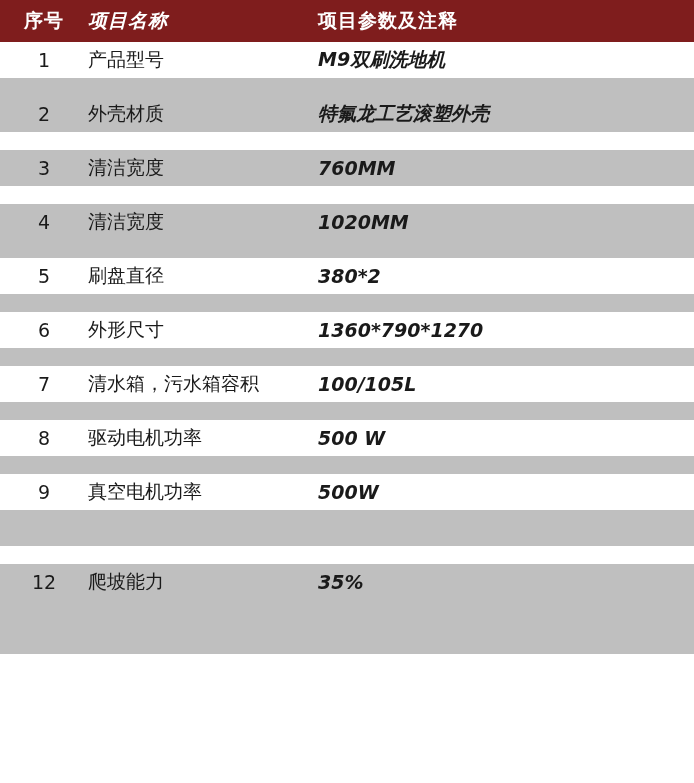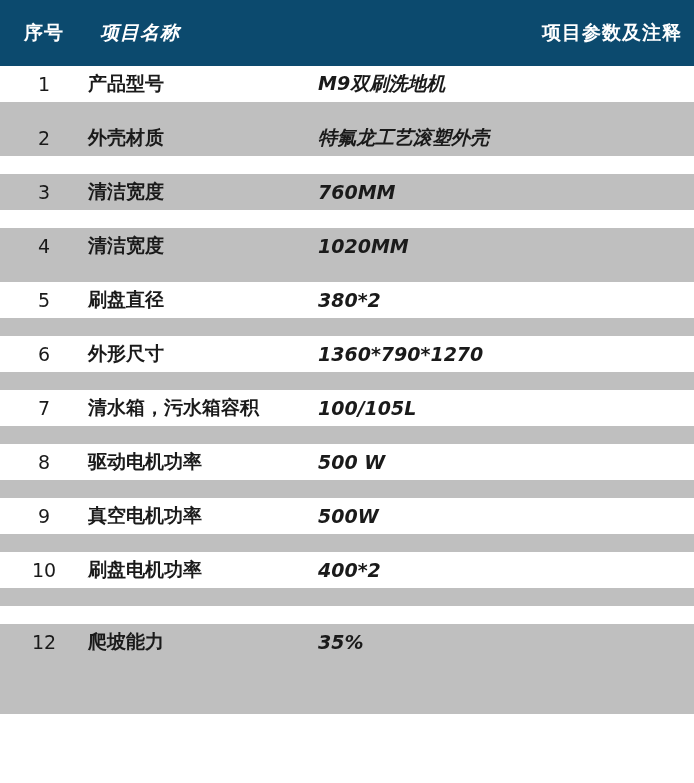--- a/index.html
+++ b/index.html
@@ -16,32 +16,32 @@
   .spec-table {
     width: 694px;
     border-collapse: collapse;
     table-layout: fixed;
   }
   .spec-table col.c-index { width: 88px; }
   .spec-table col.c-name  { width: 230px; }
   .spec-table col.c-value { width: 376px; }
 
   .spec-table thead th {
-    background: #0c4a6e;
+    background: #7f1d1d;
     color: #ffffff;
     font-size: 19px;
     font-weight: bold;
     height: 42px;
-    padding: 12px;
+    padding: 0;
     text-align: center;
     letter-spacing: 1px;
   }
   .spec-table thead th.th-index { text-align: center; }
   .spec-table thead th.th-name  { text-align: left; font-style: italic; }
-  .spec-table thead th.th-value { text-align: right; }
+  .spec-table thead th.th-value { text-align: left; }
 
   .spec-table tbody tr.row-data td {
     height: 36px;
     padding: 0;
     font-size: 19px;
     color: #1a1a1a;
     vertical-align: middle;
   }
   .spec-table tbody tr.row-data.alt td {
     background: #bfbfbf;
@@ -57,21 +57,21 @@
   .spec-table tbody tr.row-spacer.plain td {
     background: #ffffff;
   }
 
   td.cell-index {
     text-align: center;
     font-size: 19px;
   }
   td.cell-name {
     padding-left: 12px;
-    font-weight: bold;
+    font-weight: normal;
     font-size: 20px;
   }
   td.cell-value {
     padding-left: 4px;
     font-weight: bold;
     font-size: 19px;
     font-style: italic;
   }
   .sup {
     font-size: 12px;
@@ -170,25 +170,20 @@
 
     <tr class="row-data plain">
       <td class="cell-index">9</td>
       <td class="cell-name">真空电机功率</td>
       <td class="cell-value">500W</td>
     </tr>
     <tr class="row-spacer">
         <td colspan="3"></td>
       </tr>
 
-    <tr class="row-data plain">
-      <td class="cell-index">10</td>
-      <td class="cell-name">刷盘电机功率</td>
-      <td class="cell-value">400*2</td>
-    </tr>
     <tr class="row-spacer">
         <td colspan="3"></td>
       </tr>
 
     <tr class="row-spacer plain">
         <td colspan="3"></td>
       </tr>
 
     <tr class="row-data alt">
       <td class="cell-index">12</td>

